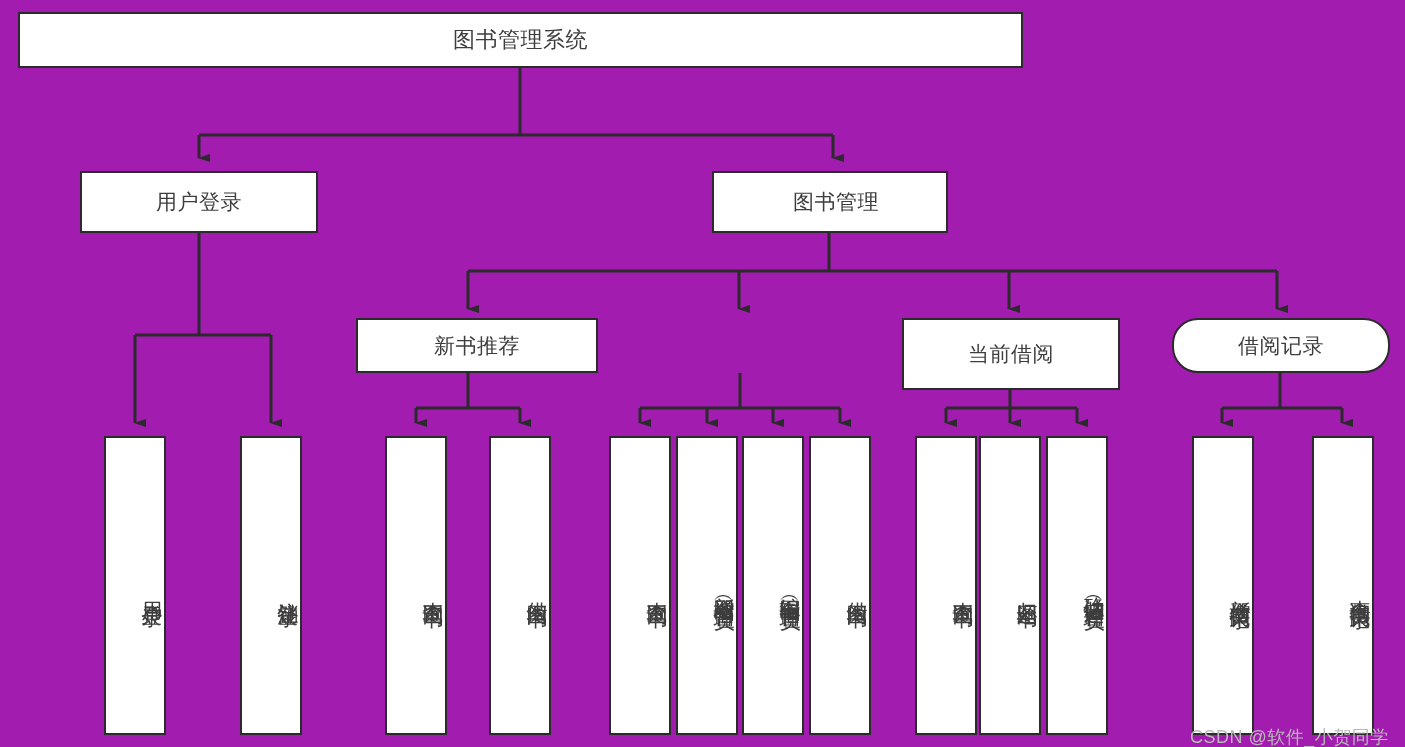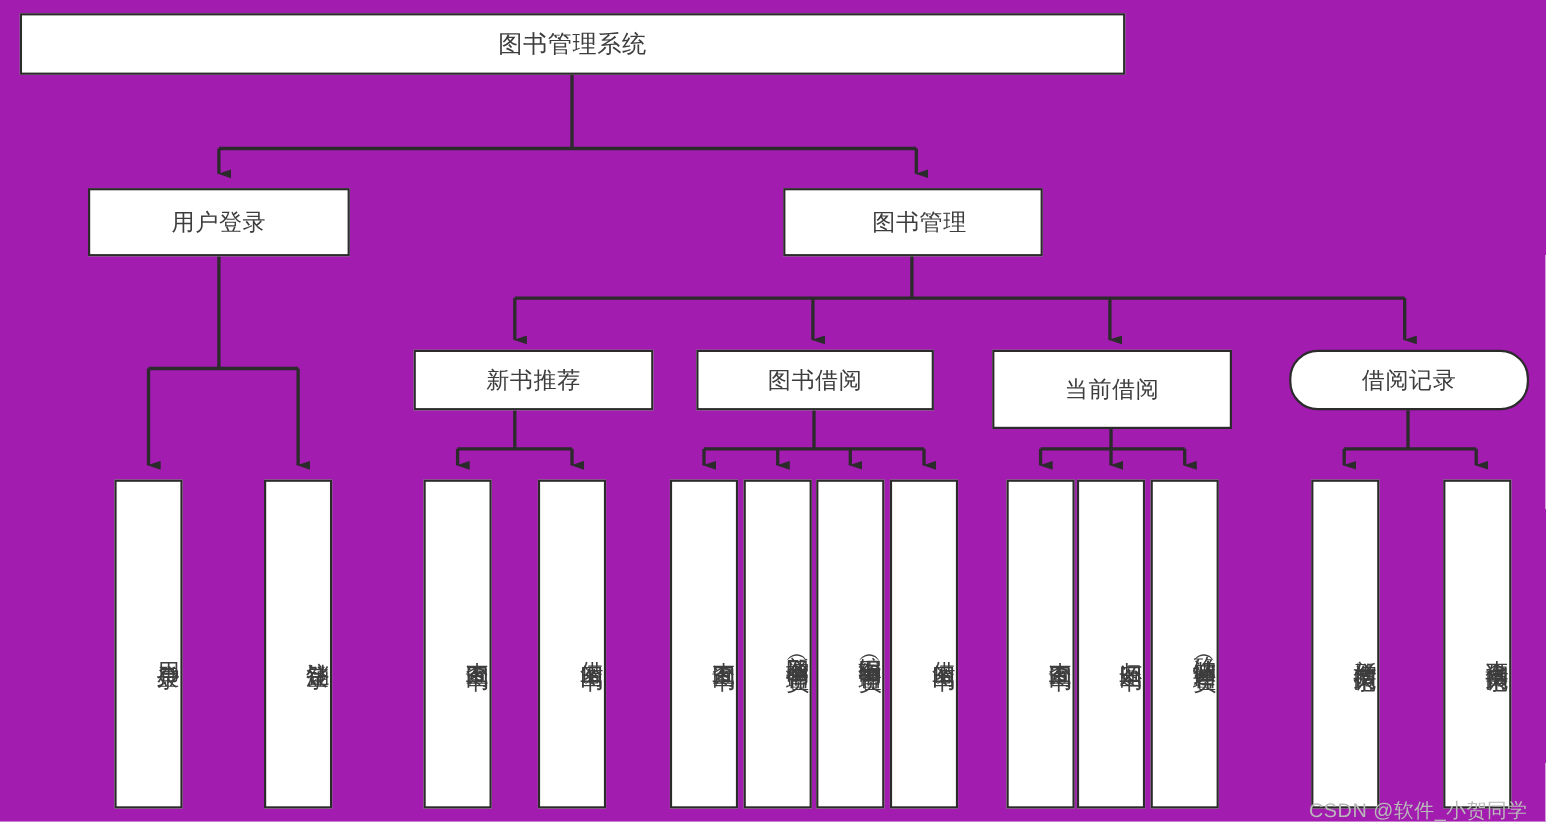--- a/index.html
+++ b/index.html
@@ -124,25 +124,22 @@
     <span class="node-label">图书管理系统</span>
   </div>
 
   <div class="node h" style="left:80px; top:171px; width:238px; height:62px;">
     <span class="node-label">用户登录</span>
   </div>
   <div class="node h" style="left:712px; top:171px; width:236px; height:62px;padding-left:12px;">
     <span class="node-label">图书管理</span>
   </div>
 
-  <div class="node h" style="left:376px; top:318px; width:218px; height:55px;text-align:center;">
+  <div class="node h" style="left:356px; top:318px; width:242px; height:55px;text-align:center;">
     <span class="node-label">新书推荐</span>
-  </div>
-  <div class="node h" style="left:633px; top:318px; width:216px; height:55px;">
-    <span class="node-label">图书借阅</span>
   </div>
   <div class="node h" style="left:902px; top:318px; width:218px; height:72px;">
     <span class="node-label">当前借阅</span>
   </div>
   <div class="node h" style="left:1172px; top:318px; width:218px; height:55px;border-radius:26px;">
     <span class="node-label">借阅记录</span>
   </div>
 
   <div class="node v" style="left:104px; top:436px; width:62px; height:299px;">
     <span class="node-label">用户登录</span>

